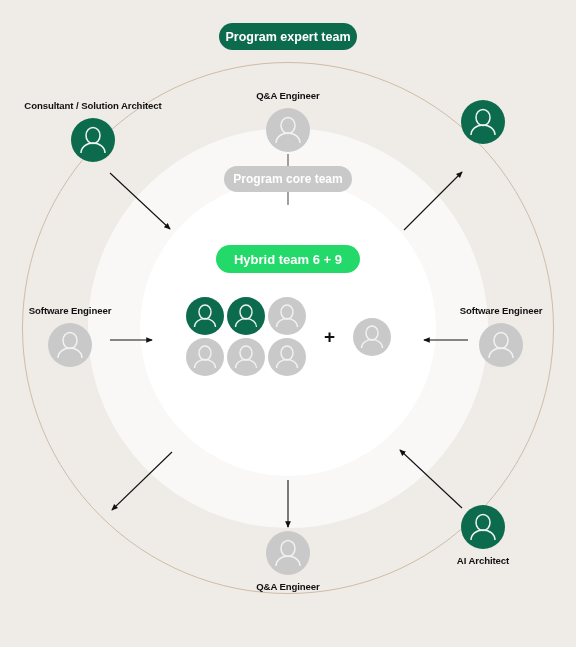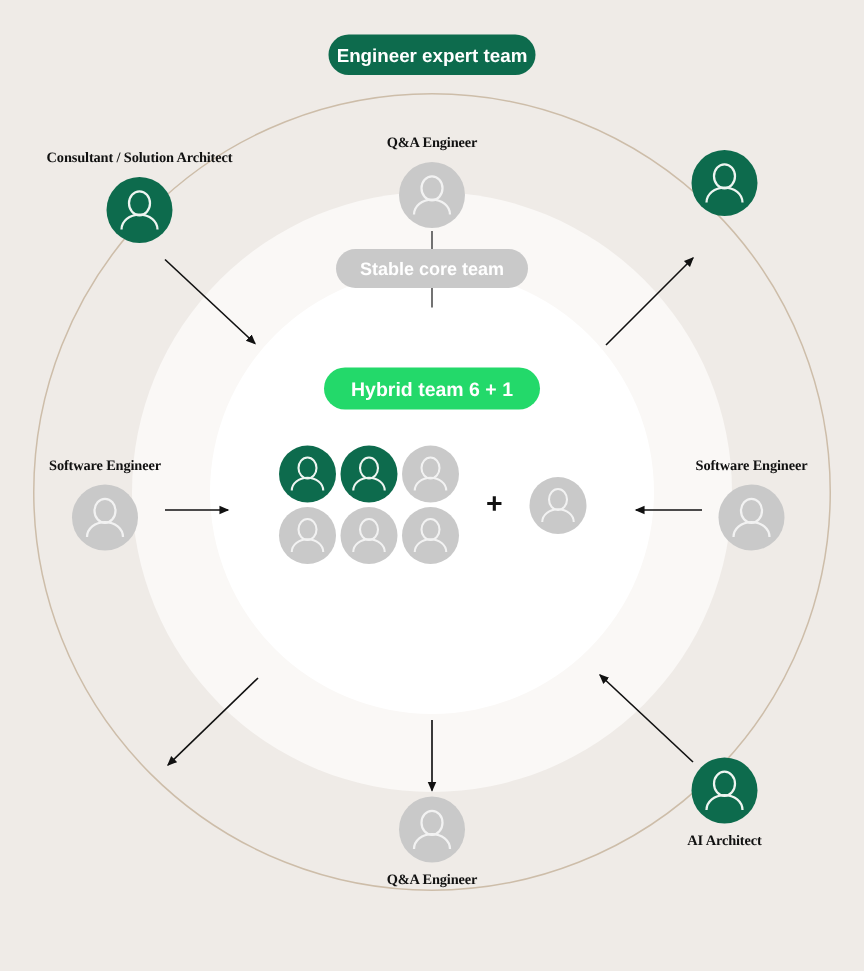--- a/index.html
+++ b/index.html
@@ -107,21 +107,20 @@
     align-items: center;
     width: 150px;
   }
   .node .label {
     font-size: 9.6px;
     font-weight: 700;
     color: #111111;
     text-align: left;
     line-height: 1.25;
     letter-spacing: -0.1px;
-    font-family: Liberation Serif, serif;
   }
   .node .label.top { margin-bottom: 6px; }
   .node .label.bottom { margin-top: 6px; }
 
   .avatar {
     border-radius: 50%;
     display: block;
     flex: none;
   }
   .avatar.green { background: #0d6b4d; }
@@ -178,25 +177,25 @@
 
     <line x1="288" y1="480" x2="288" y2="527" stroke="#111111" stroke-width="1.1" marker-end="url(#ah)"></line>
 
     <line x1="462" y1="508" x2="400" y2="450" stroke="#111111" stroke-width="1.1" marker-end="url(#ah)"></line>
 
     <line x1="110" y1="340" x2="152" y2="340" stroke="#111111" stroke-width="1.1" marker-end="url(#ah)"></line>
 
     <line x1="468" y1="340" x2="424" y2="340" stroke="#111111" stroke-width="1.1" marker-end="url(#ah)"></line>
   </svg>
 
-  <div class="badge badge-top">Engineer expert team</div>
-
-  <div class="badge badge-core">Stable core team</div>
-
-  <div class="badge badge-hybrid">Hybrid team 6 + 1</div>
+  <div class="badge badge-top">Program expert team</div>
+
+  <div class="badge badge-core">Program core team</div>
+
+  <div class="badge badge-hybrid">Hybrid team 6 + 9</div>
 
   <div class="center-cluster">
     <div class="grid6">
       <span class="avatar green">
         <svg width="38" height="38" viewBox="0 0 38 38">
             <g fill="none" stroke="#eef5f1" stroke-width="1.4">
               <ellipse cx="19" cy="15" rx="6" ry="7"></ellipse>
               <path d="M8.5,30 a10.5,8.5 0 0 1 21,0"></path>
             </g>
           </svg>

